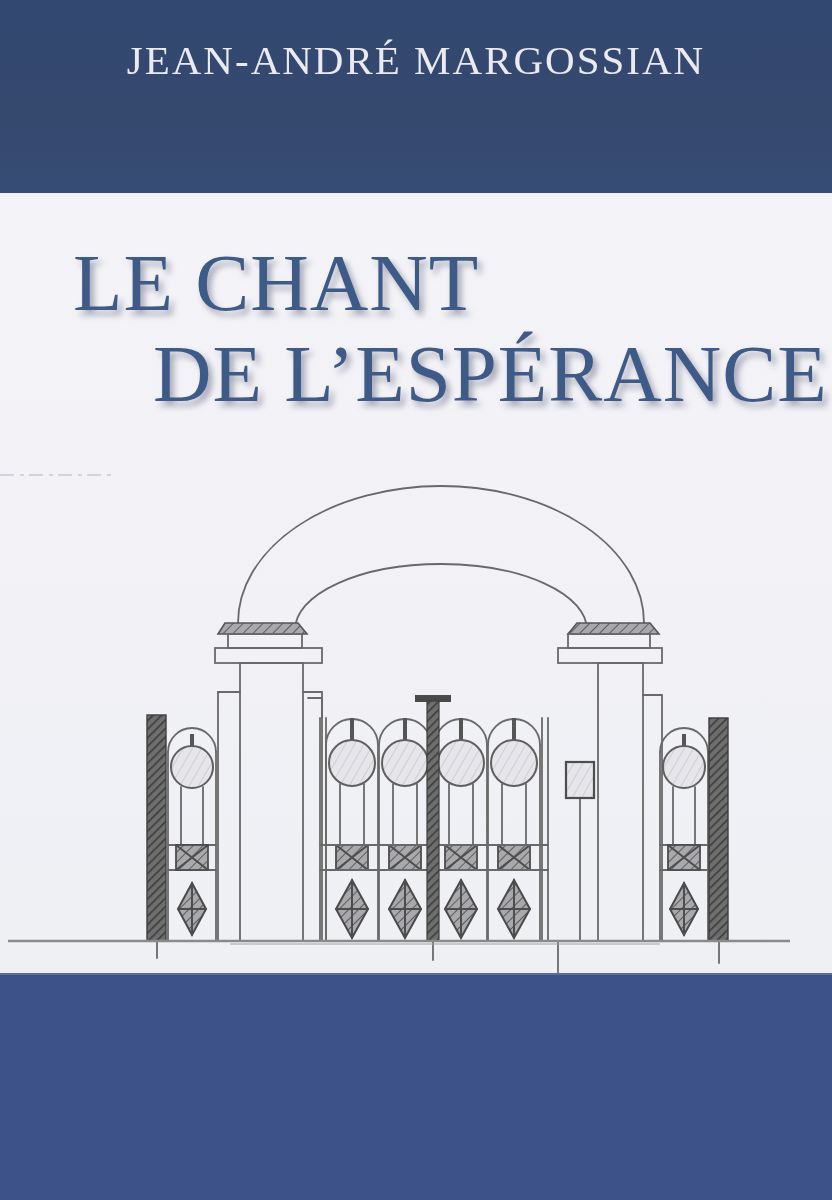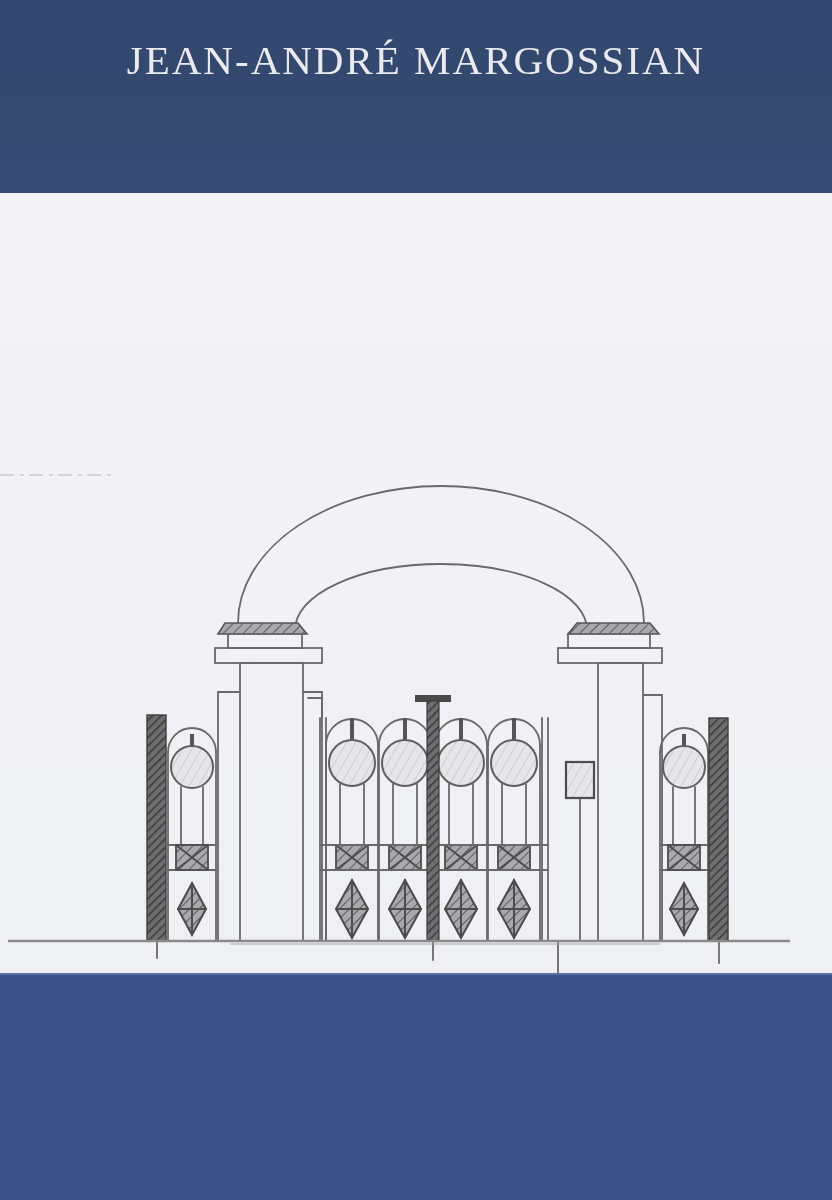--- a/index.html
+++ b/index.html
@@ -69,20 +69,24 @@
 <body>
 
 <div class="cover">
 
   <div class="band-top">
     <div class="author"><span>JEAN-ANDRÉ MARGOSSIAN</span></div>
   </div>
 
   <div class="paper"></div>
 
+  <div class="title-block">
+    <div>LE CHANT</div>
+    <div class="title-line2">DE L’ESPÉRANCE</div>
+  </div>
 
   <div class="illustration">
     <svg width="832" height="513" viewBox="0 0 832 513" role="img" aria-label="Pencil elevation sketch of a memorial gate: two capped pylons joined by a grand double arch over four arched bays with shaded circles, lattice boxes and diamond finials, flanked by dark posts">
       <defs>
         <pattern id="hatchDark" width="6" height="6" patternUnits="userSpaceOnUse" patternTransform="rotate(45)">
           <rect width="6" height="6" fill="#6e6e6e"></rect>
           <line x1="0" y1="0" x2="0" y2="6" stroke="#3a3a3a" stroke-width="3"></line>
         </pattern>
         <pattern id="hatchMid" width="7" height="7" patternUnits="userSpaceOnUse" patternTransform="rotate(45)">
           <rect width="7" height="7" fill="#a9a9ad"></rect>

